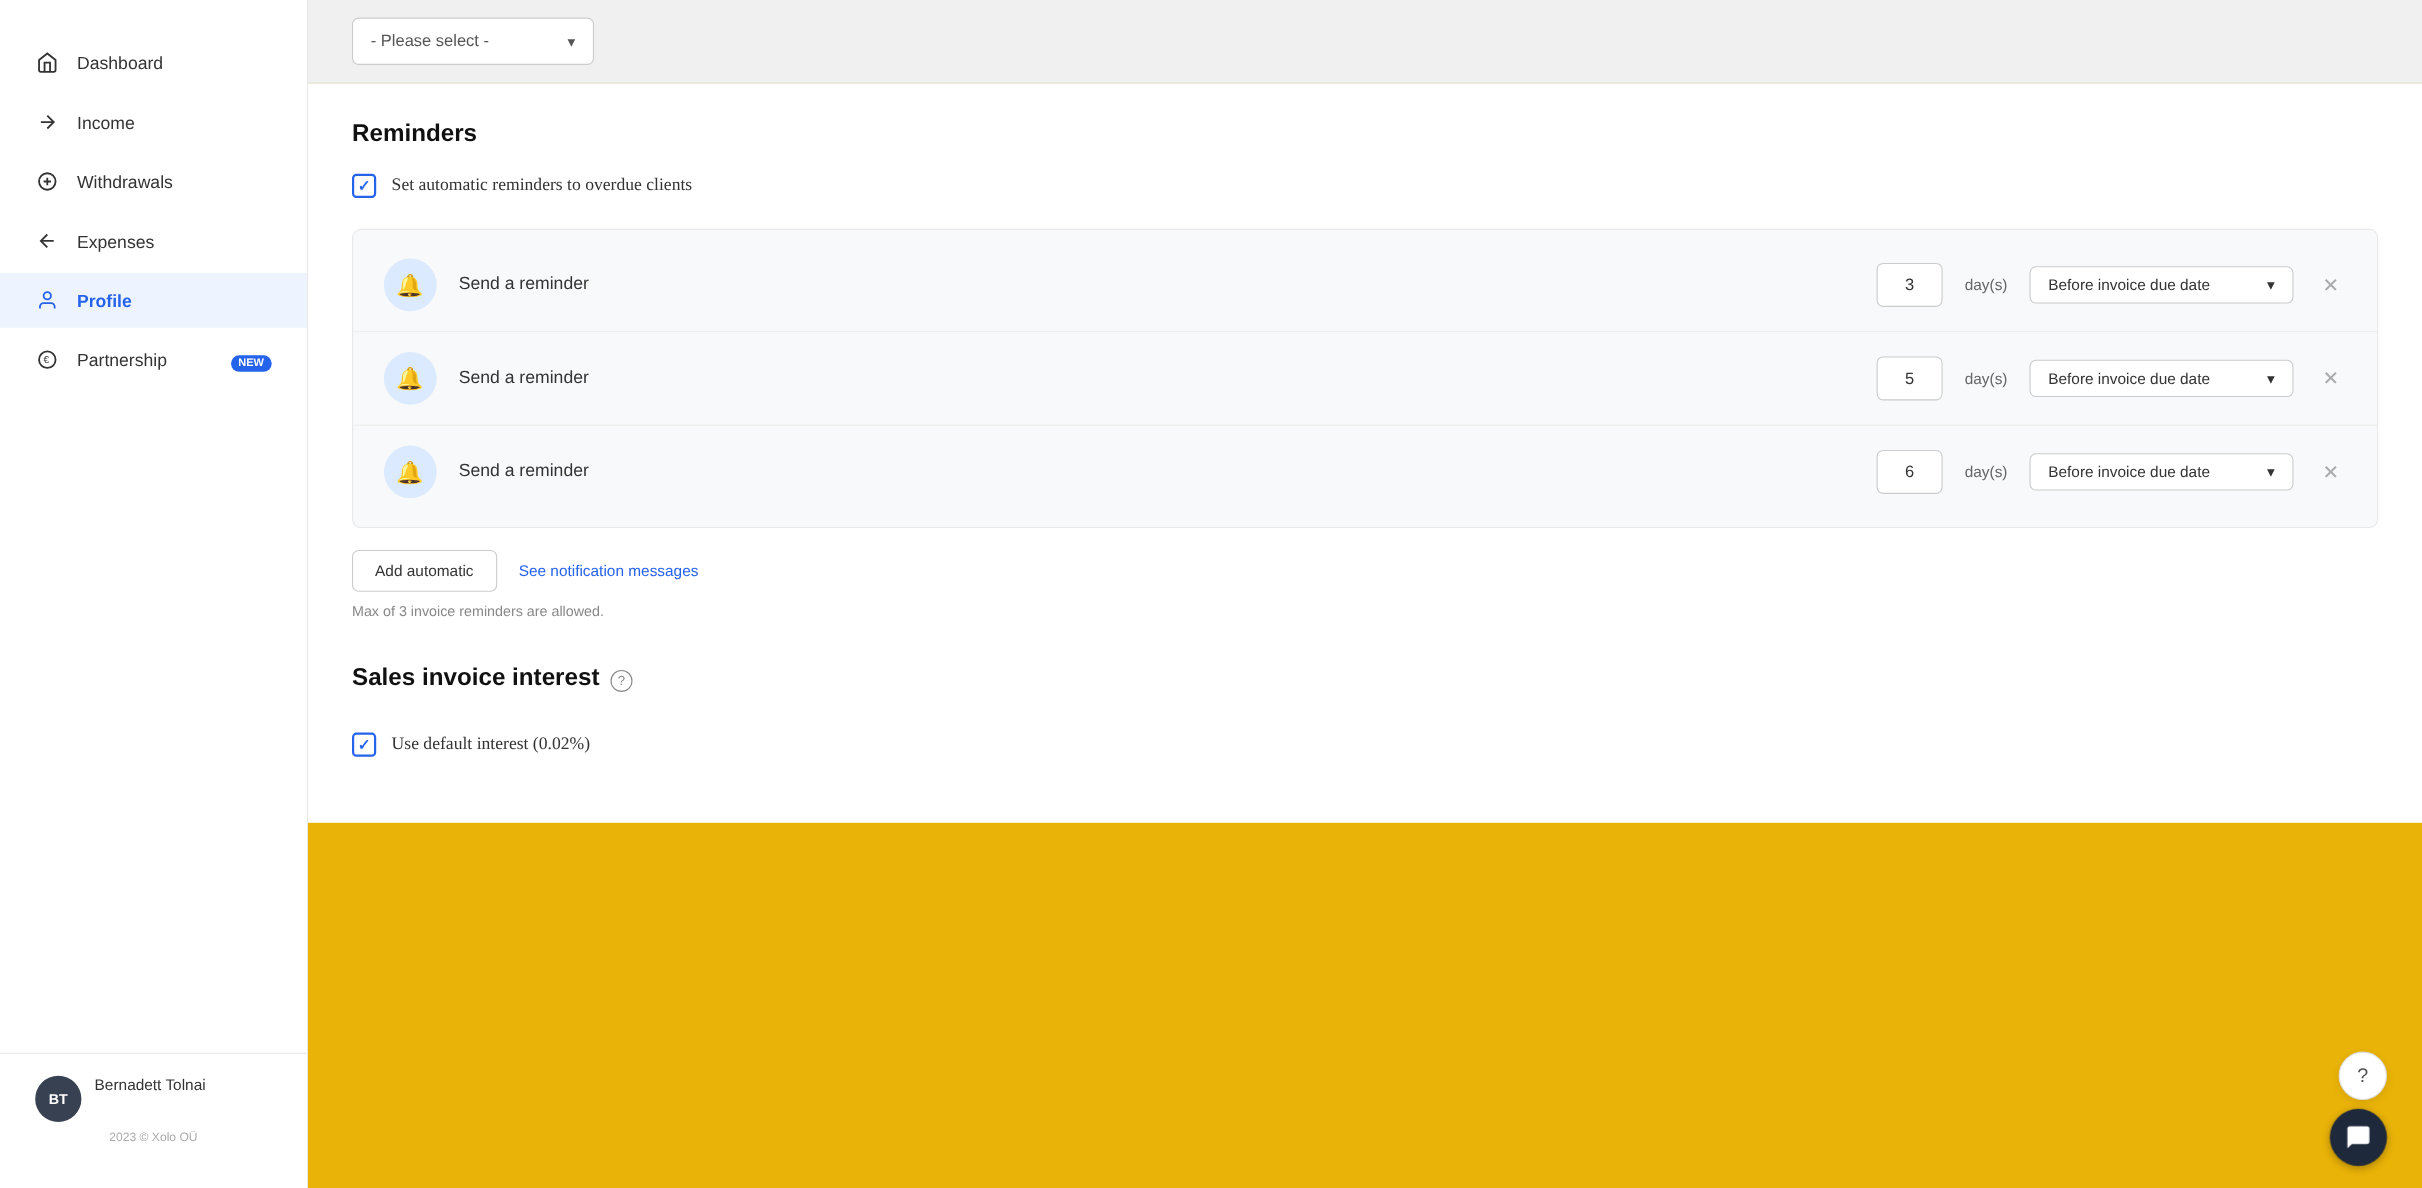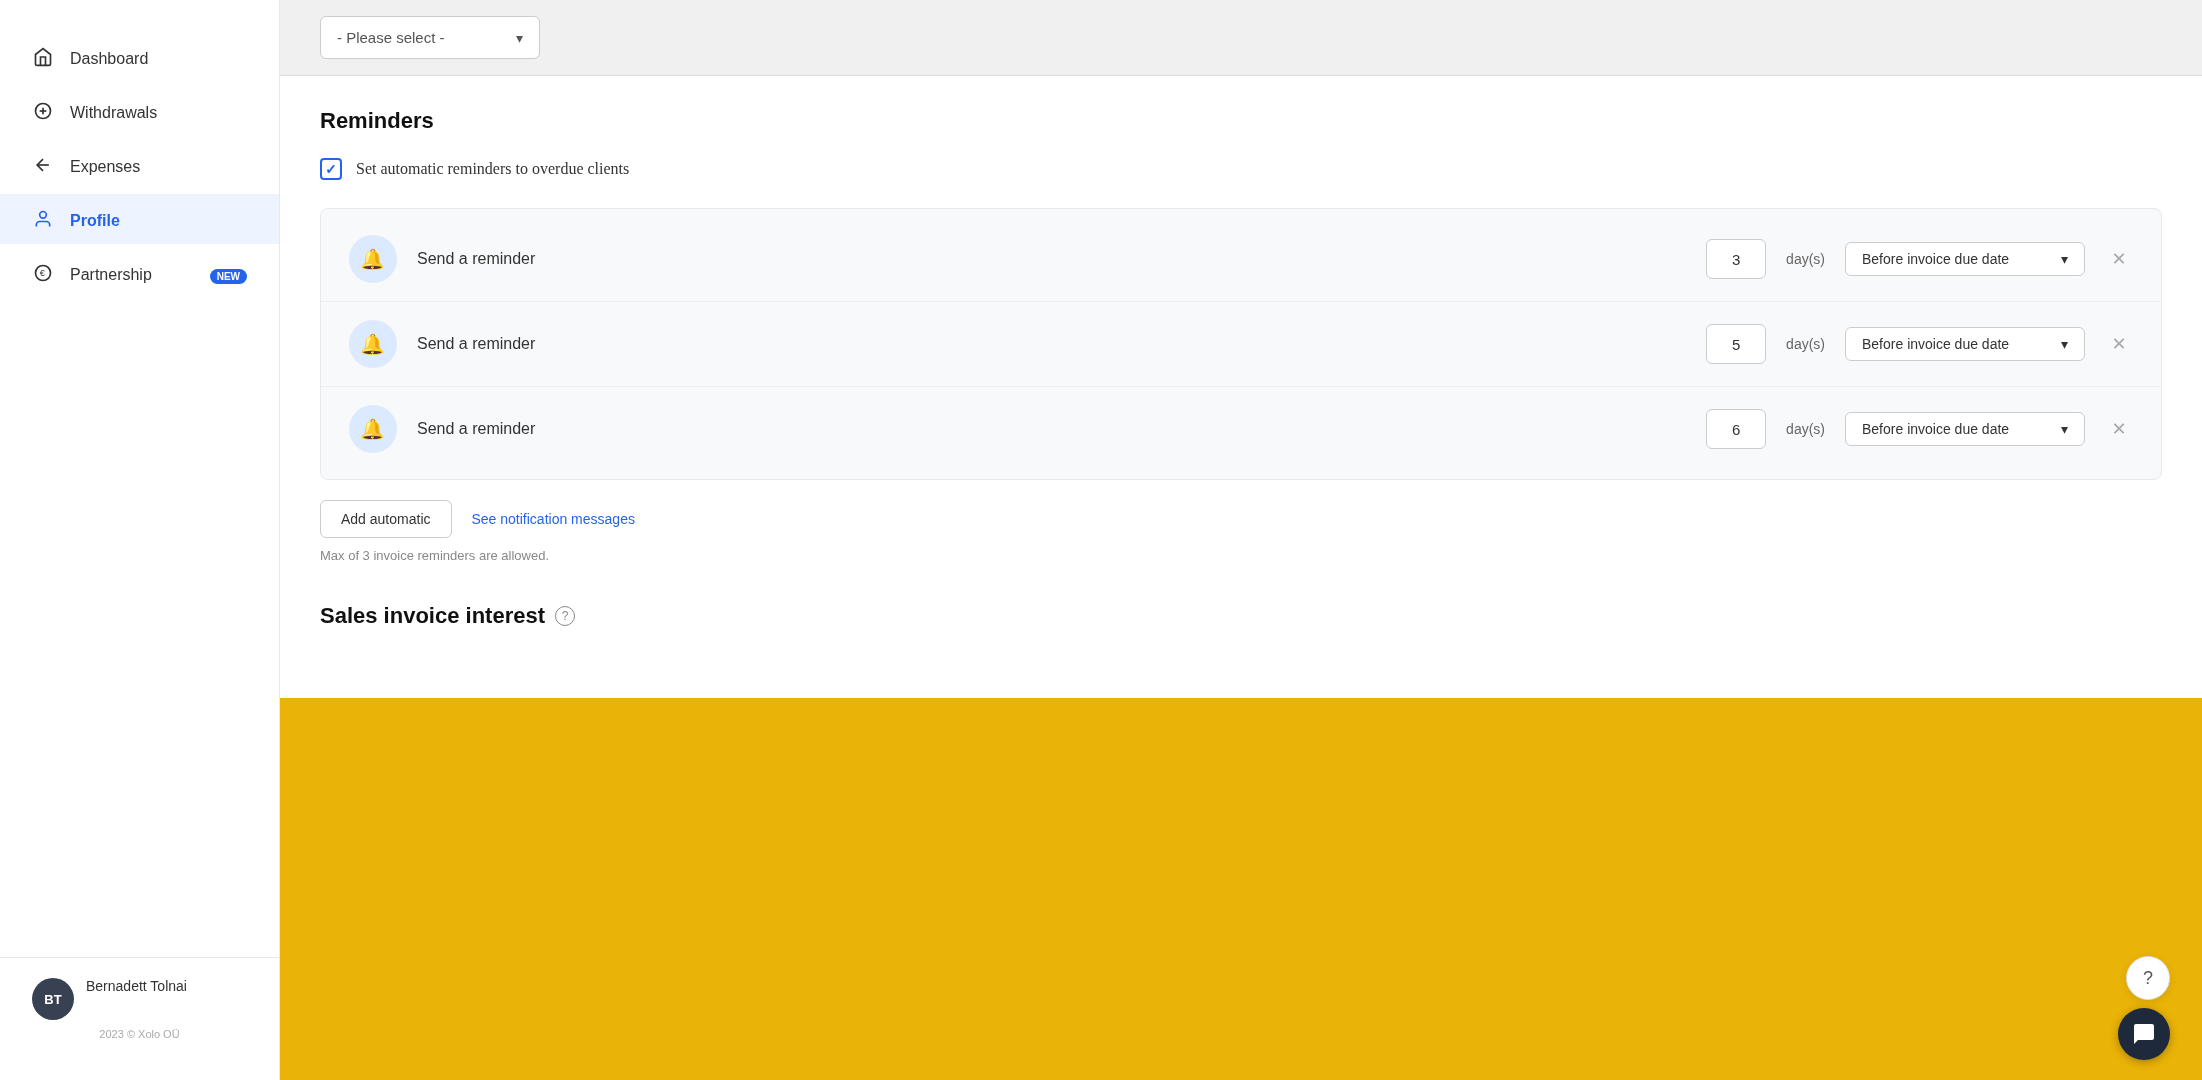--- a/index.html
+++ b/index.html
@@ -272,21 +272,21 @@
     }
     .max-note {
       font-size: 13px;
       color: #888;
       margin-top: 4px;
     }
 
     
     .section-title-row {
       display: flex;
-      align-items: center;
+      align-items: flex-end;
       gap: 10px;
       margin-bottom: 37px;
       margin-top: 40px;
     }
     .help-icon {
       width: 20px;
       height: 20px;
       border-radius: 50%;
       border: 1.5px solid #888;
       display: flex;
@@ -340,20 +340,29 @@
     <div class="sidebar-item">
       <span class="icon">
         <svg width="20" height="20" viewBox="0 0 24 24" fill="none" stroke="currentColor" stroke-width="2">
             <path d="M3 9l9-7 9 7v11a2 2 0 0 1-2 2H5a2 2 0 0 1-2-2z"></path>
             <polyline points="9 22 9 12 15 12 15 22"></polyline>
           </svg>
       </span>
       <span>Dashboard</span>
     </div>
 
+    <div class="sidebar-item">
+      <span class="icon">
+        <svg width="20" height="20" viewBox="0 0 24 24" fill="none" stroke="currentColor" stroke-width="2">
+            <line x1="5" y1="12" x2="19" y2="12"></line>
+            <polyline points="12 5 19 12 12 19"></polyline>
+          </svg>
+      </span>
+      <span>Income</span>
+    </div>
 
     <div class="sidebar-item">
       <span class="icon">
         <svg width="20" height="20" viewBox="0 0 24 24" fill="none" stroke="currentColor" stroke-width="2">
             <circle cx="12" cy="12" r="9"></circle>
             <line x1="12" y1="8" x2="12" y2="16"></line>
             <line x1="8" y1="12" x2="16" y2="12"></line>
           </svg>
       </span>
       <span>Withdrawals</span>
@@ -469,20 +478,24 @@
       <button class="add-reminder-btn">Add automatic</button>
       <a class="see-notifications-link">See notification messages</a>
     </div>
     <div class="max-note">Max of 3 invoice reminders are allowed.</div>
 
     <div class="section-title-row">
       <h2 class="section-title" style="margin:0;">Sales invoice interest</h2>
       <div class="help-icon">?</div>
     </div>
 
+    <div class="checkbox-row">
+      <div class="checkbox checked"></div>
+      <span class="checkbox-label">Use default interest (0.02%)</span>
+    </div>
 
   </div>
 </main>
 
 <div class="help-fab">?</div>
 <div class="chat-fab">
   <svg viewBox="0 0 24 24">
       <path d="M20 2H4c-1.1 0-2 .9-2 2v18l4-4h14c1.1 0 2-.9 2-2V4c0-1.1-.9-2-2-2z"></path>
     </svg>
 </div>

